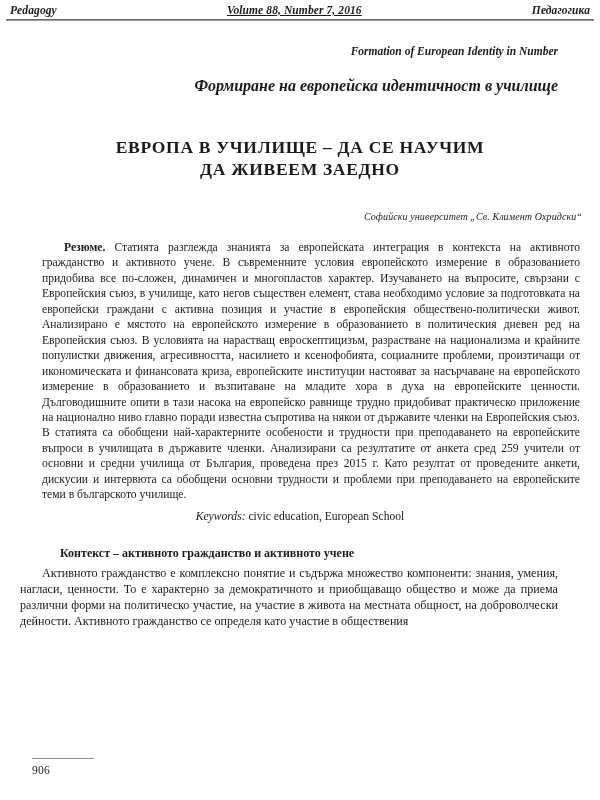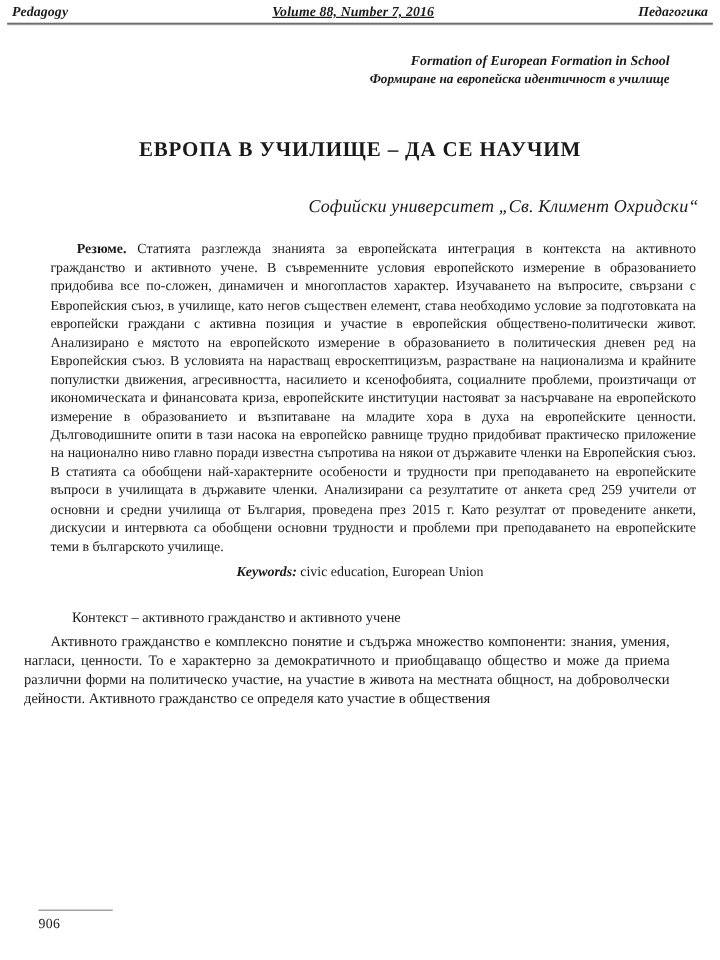--- a/index.html
+++ b/index.html
@@ -49,21 +49,22 @@
   
   .kicker {
     margin: 22px 42px 0 42px;
     text-align: right;
     font-style: italic;
     font-weight: bold;
     font-size: 11.5px;
     line-height: 1.42;
   }
   .kicker .kicker-bg {
-    font-size: 11px;
+    font-size: 16px;
+    margin-top: 16px;
   }
 
   
   .article-title {
     margin: 38px 56px 0 56px;
     text-align: center;
     font-weight: bold;
     font-size: 17.5px;
     line-height: 1.28;
     letter-spacing: 0.7px;
@@ -76,21 +77,21 @@
     text-align: right;
   }
   .author-name {
     font-weight: bold;
     font-size: 12.5px;
     letter-spacing: 0.2px;
   }
   .author-affil {
     margin-top: 3px;
     font-style: italic;
-    font-size: 15px;
+    font-size: 10px;
     letter-spacing: 0.1px;
   }
 
   
   .abstract {
     margin: 18px 20px 0 42px;
     font-size: 11.6px;
     line-height: 1.335;
     text-align: justify;
     text-justify: inter-word;
@@ -102,27 +103,26 @@
   }
 
   .keywords {
     margin: 6px 42px 0 42px;
     font-size: 11.6px;
     text-align: center;
     line-height: 1.35;
   }
   .keywords .kw-label {
     font-style: italic;
-    font-weight: bold;
   }
 
   
   .section-heading {
     margin: 22px 42px 0 42px;
-    font-weight: normal;
+    font-weight: bold;
     font-size: 12px;
     text-indent: 18px;
     line-height: 1.3;
   }
   .body-par {
     margin: 3px 42px 0 20px;
     font-size: 12.1px;
     line-height: 1.335;
     text-align: justify;
     text-justify: inter-word;
@@ -153,35 +153,36 @@
 <div class="page">
 
   <div class="running-head">
     <span class="rh-left">Pedagogy</span>
     <span class="rh-mid">Volume 88, Number 7, 2016</span>
     <span class="rh-right">Педагогика</span>
   </div>
   <div class="rule-top"></div>
 
   <div class="kicker">
-    <div class="kicker-en">Formation of European Formation in School</div>
+    <div class="kicker-en">Formation of European Identity in Number</div>
     <div class="kicker-bg">Формиране на европейска идентичност в училище</div>
   </div>
 
   <h1 class="article-title">
     <span class="tl">ЕВРОПА В УЧИЛИЩЕ – ДА СЕ НАУЧИМ</span>
+    <span class="tl">ДА ЖИВЕЕМ ЗАЕДНО</span>
   </h1>
 
   <div class="author-block">
     <div class="author-affil">Софийски университет „Св. Климент Охридски“</div>
   </div>
 
   <p class="abstract"><span class="abs-label">Резюме.</span><span> Статията разглежда знанията за европейската интеграция в контекста на активното гражданство и активното учене. В съвременните условия европейското измерение в образованието придобива все по-сложен, динамичен и многопластов характер. Изучаването на въпросите, свързани с Европейския съюз, в училище, като негов съществен елемент, става необходимо условие за подготовката на европейски граждани с активна позиция и участие в европейския обществено-политически живот. Анализирано е мястото на европейското измерение в образованието в политическия дневен ред на Европейския съюз. В условията на нарастващ евроскептицизъм, разрастване на национализма и крайните популистки движения, агресивността, насилието и ксенофобията, социалните проблеми, произтичащи от икономическата и финансовата криза, европейските институции настояват за насърчаване на европейското измерение в образованието и възпитаване на младите хора в духа на европейските ценности. Дълговодишните опити в тази насока на европейско равнище трудно придобиват практическо приложение на национално ниво главно поради известна съпротива на някои от държавите членки на Европейския съюз. В статията са обобщени най-характерните особености и трудности при преподаването на европейските въпроси в училищата в държавите членки. Анализирани са резултатите от анкета сред 259 учители от основни и средни училища от България, проведена през 2015 г. Като резултат от проведените анкети, дискусии и интервюта са обобщени основни трудности и проблеми при преподаването на европейските теми в българското училище.</span></p>
 
-  <p class="keywords"><span class="kw-label">Keywords:</span><span> civic education, European Union</span></p>
+  <p class="keywords"><span class="kw-label">Keywords:</span><span> civic education, European School</span></p>
 
   <h2 class="section-heading">Контекст – активното гражданство и активното учене</h2>
 
   <p class="body-par">Активното гражданство е комплексно понятие и съдържа множество компоненти: знания, умения, нагласи, ценности. То е характерно за демократичното и приобщаващо общество и може да приема различни форми на политическо участие, на участие в живота на местната общност, на доброволчески дейности. Активното гражданство се определя като участие в обществения</p>
 
   <div class="footer">
     <div class="footnote-rule"></div>
     <div class="page-number">906</div>
   </div>
 

